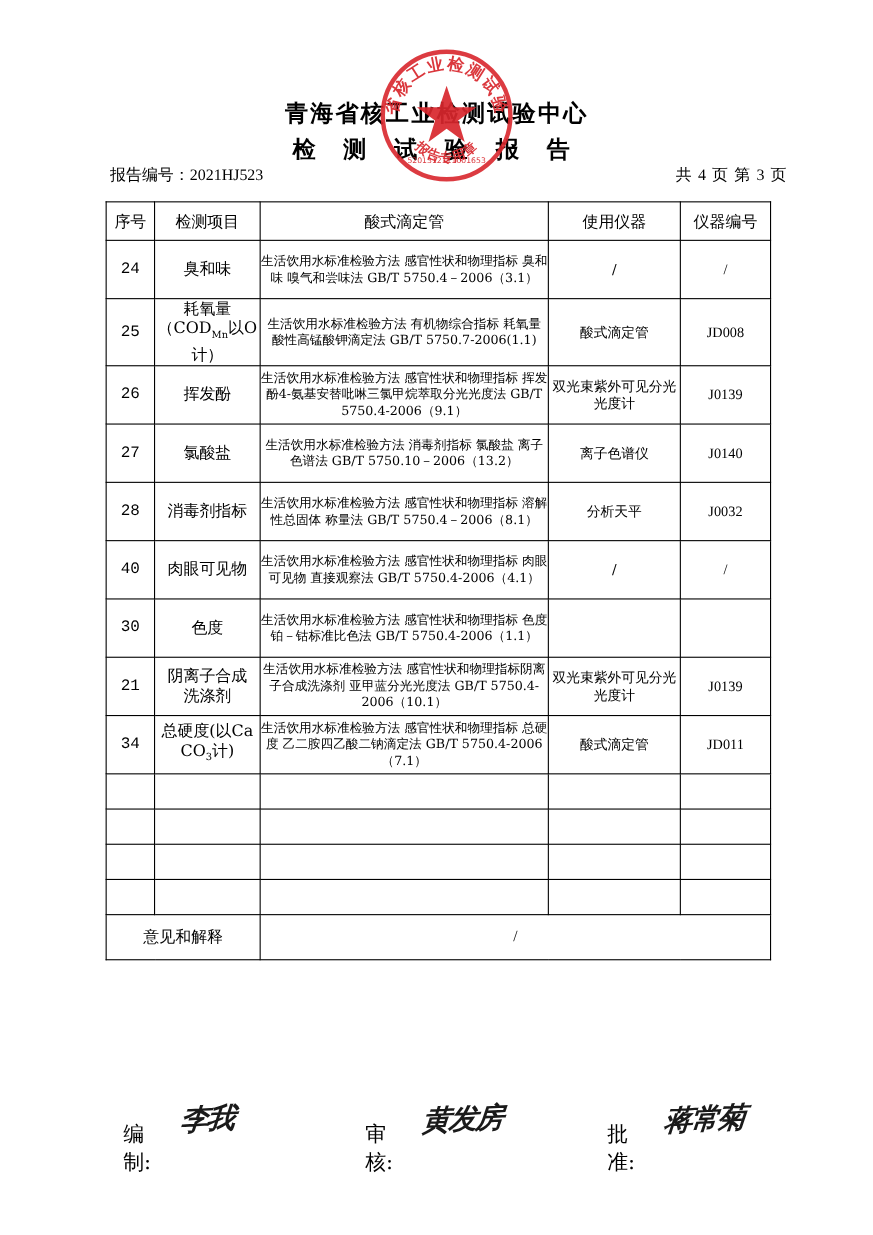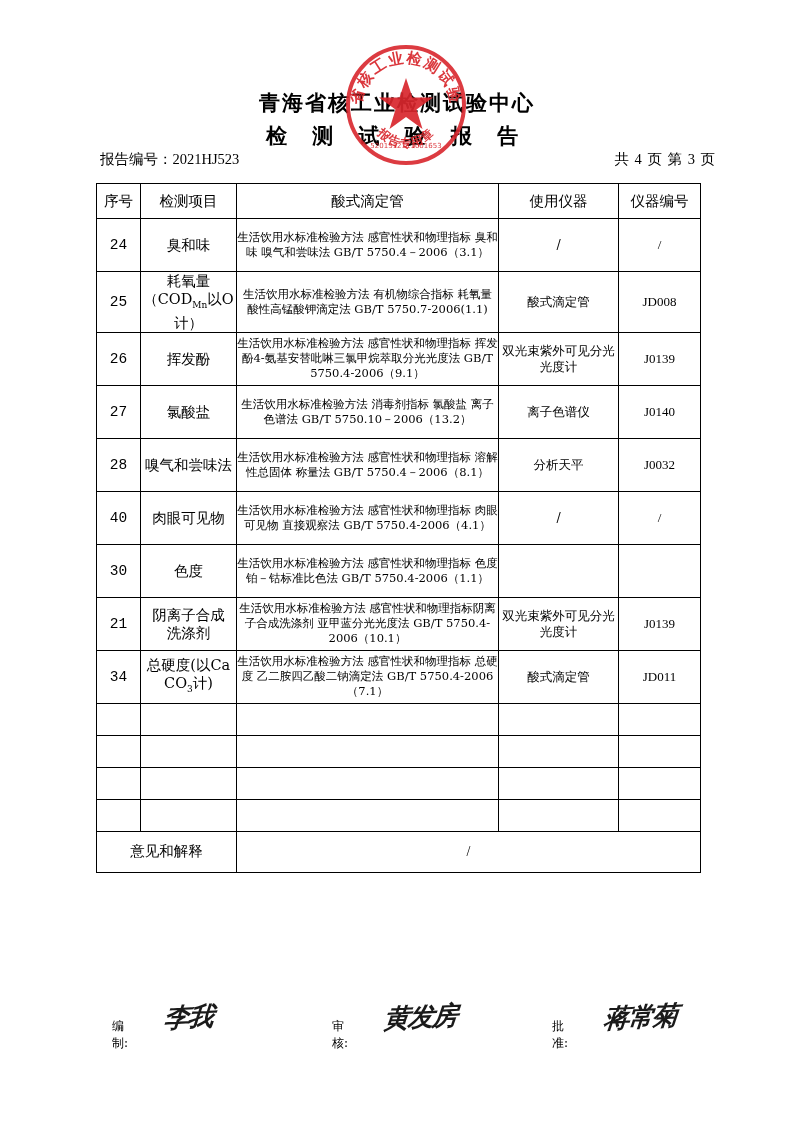--- a/index.html
+++ b/index.html
@@ -171,21 +171,21 @@
   }
   .sig-block {
     position: absolute;
     top: 0;
     height: 52px;
   }
   .sig-label {
     position: absolute;
     left: 0;
     top: 8px;
-    font-size: 12px;
+    font-size: 19px;
     font-family: "DejaVu Serif", serif;
   }
   .sig-name {
     position: absolute;
     top: -10px;
     font-family: "DejaVu Serif", serif;
     font-size: 26px;
     font-weight: bold;
     font-style: italic;
     color: #1a1a1a;
@@ -275,21 +275,21 @@
           </tr>
           <tr>
             <td class="cell-no">27</td>
             <td class="cell-item">氯酸盐</td>
             <td class="cell-method">生活饮用水标准检验方法 消毒剂指标 氯酸盐 离子色谱法 GB/T 5750.10－2006（13.2）</td>
             <td class="cell-instr">离子色谱仪</td>
             <td class="cell-code">J0140</td>
           </tr>
           <tr>
             <td class="cell-no">28</td>
-            <td class="cell-item">嗅气和尝味法</td>
+            <td class="cell-item">消毒剂指标</td>
             <td class="cell-method">生活饮用水标准检验方法 感官性状和物理指标 溶解性总固体 称量法 GB/T 5750.4－2006（8.1）</td>
             <td class="cell-instr">分析天平</td>
             <td class="cell-code">J0032</td>
           </tr>
           <tr>
             <td class="cell-no">40</td>
             <td class="cell-item">肉眼可见物</td>
             <td class="cell-method">生活饮用水标准检验方法 感官性状和物理指标 肉眼可见物 直接观察法 GB/T 5750.4-2006（4.1）</td>
             <td class="cell-instr">/</td>
             <td class="cell-code">/</td>

